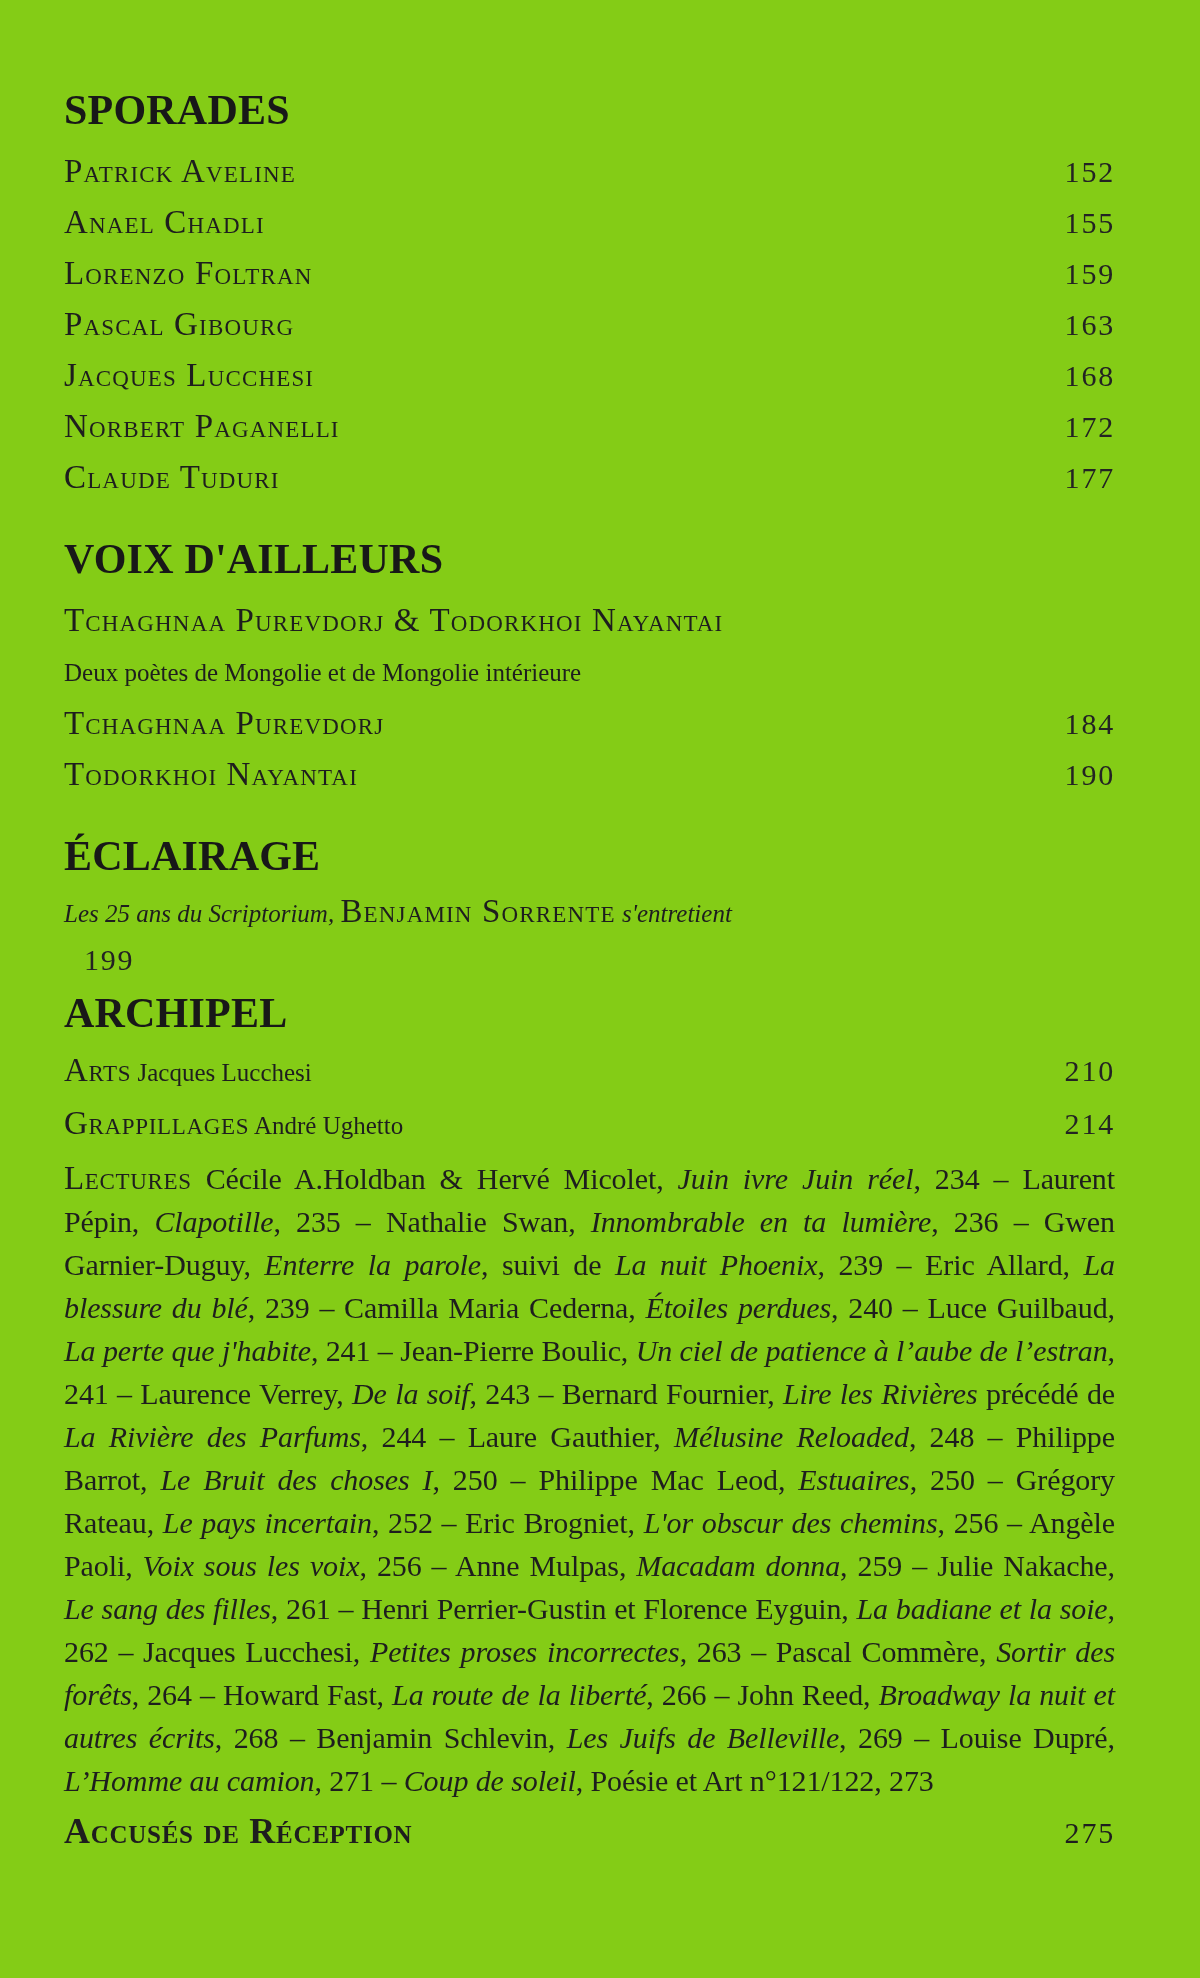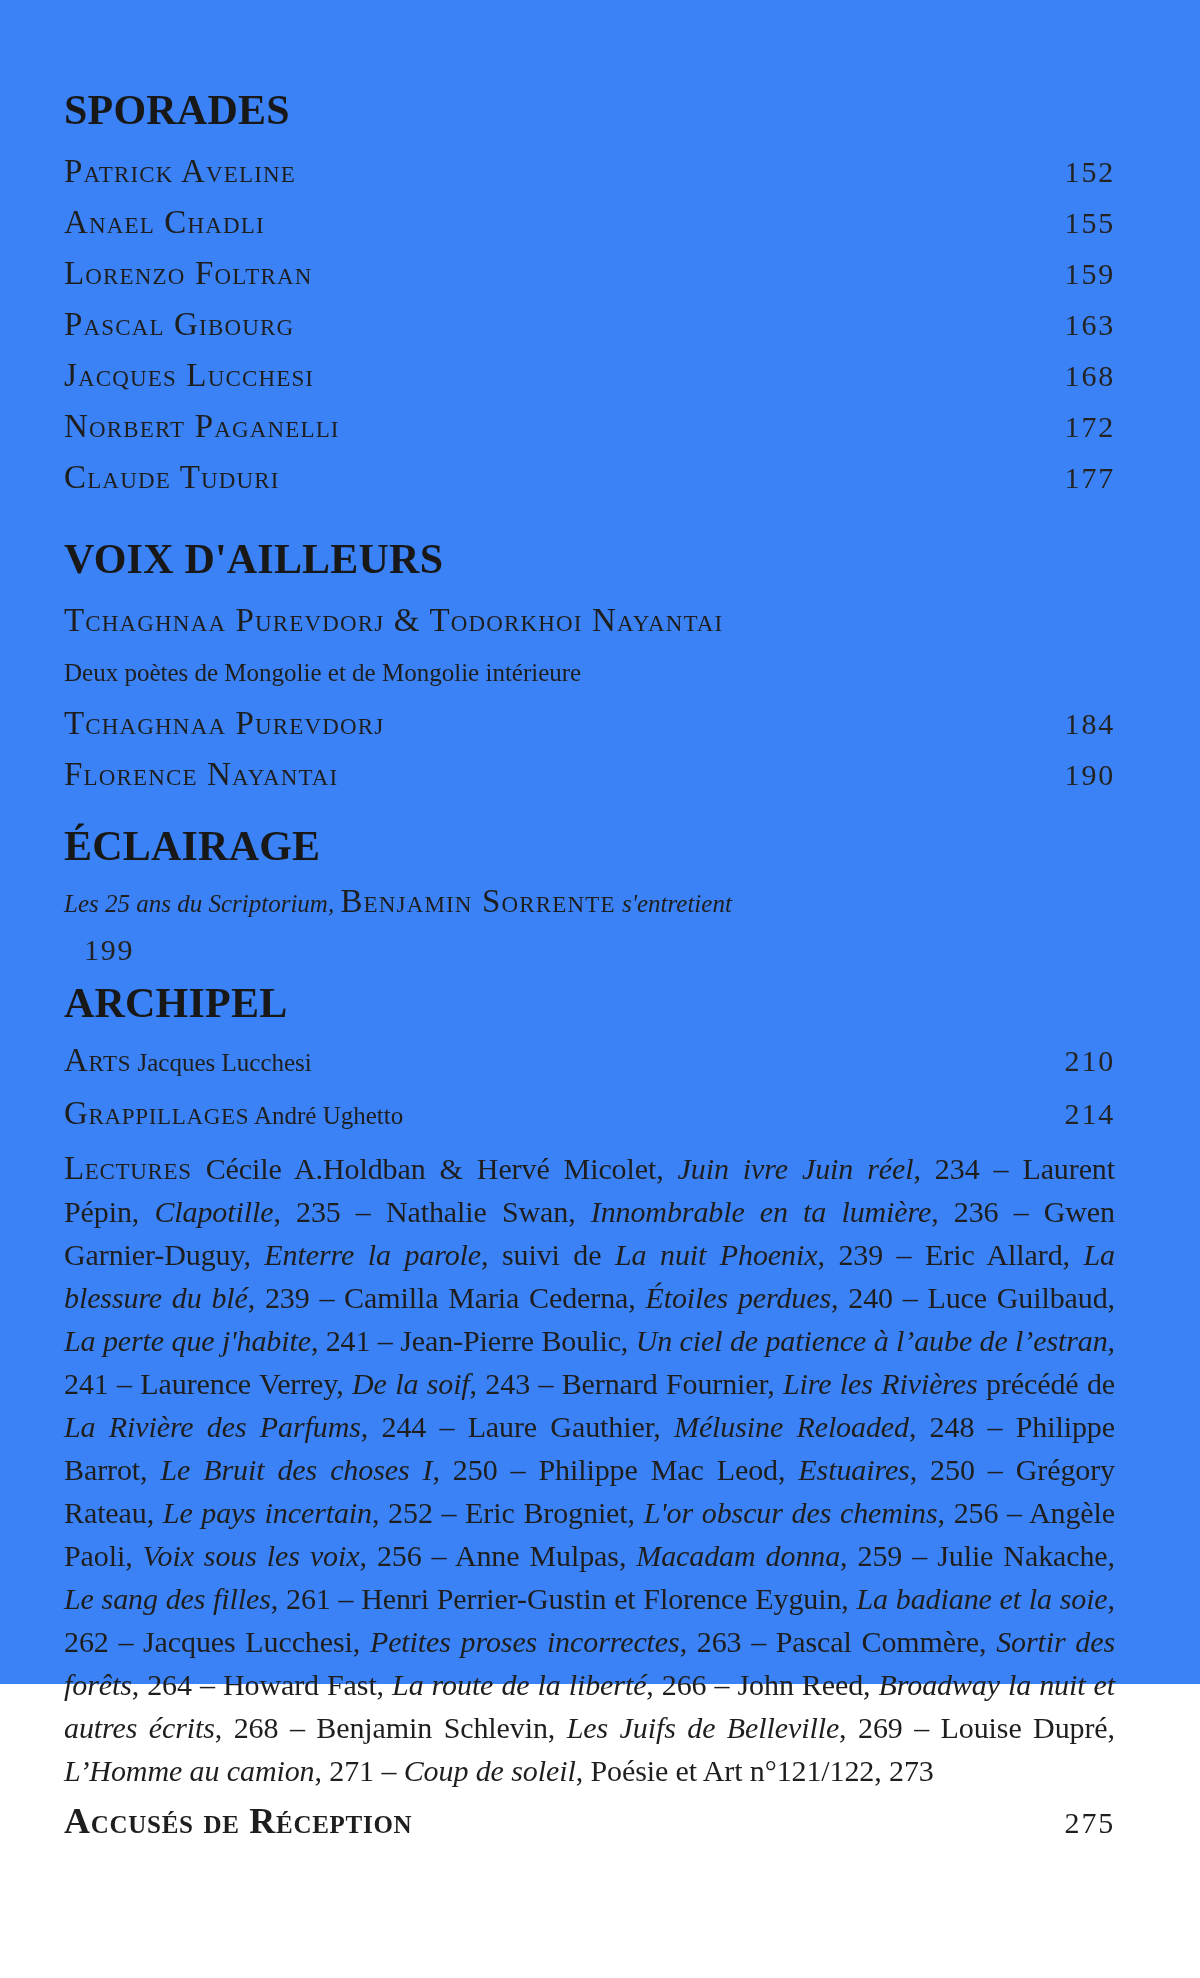--- a/index.html
+++ b/index.html
@@ -2,33 +2,33 @@
 <html><head>
 <meta charset="utf-8">
 <style>
   html, body { margin: 0; padding: 0; background: #ffffff; }
   body {
     width: 1200px; height: 1978px; overflow: hidden;
     font-family: "Liberation Serif", "DejaVu Serif", serif;
     color: #1e1e1e;
     -webkit-font-smoothing: antialiased;
   }
-  .page { width: 1200px; height: 1684px; background: #3b82f6; }
+  .page { width: 1200px; height: 1978px; background: #84cc16; }
   .toc { padding: 88px 85px 0 64px; }
 
   .sec-heading {
     margin: 0; padding: 0;
     font-size: 42px; line-height: 44px; font-weight: 700;
     letter-spacing: 0.005em;
     color: #181818;
   }
   .section { margin: 0; }
   .section .sec-heading { margin-bottom: 14px; }
   .sec-voix .sec-heading      { margin-top: 34px; }
-  .sec-eclairage .sec-heading { margin-top: 24px; margin-bottom: 10px; }
+  .sec-eclairage .sec-heading { margin-top: 34px; margin-bottom: 10px; }
   .sec-archipel .sec-heading  { margin-top: 8px; margin-bottom: 10px; }
 
   .entry {
     display: flex; justify-content: space-between; align-items: baseline;
     line-height: 50px; white-space: nowrap;
   }
   .sec-eclairage .entry { line-height: 46px; }
   .entry-name { font-size: 33px; }
   .entry-name .s-r, .entry-name .s-i { font-size: 25px; }
   .entry-page {
@@ -115,21 +115,21 @@
     <span class="entry-name"><span class="s-r">Deux poètes de Mongolie et de Mongolie intérieure</span></span>
     <span class="entry-page"></span>
   </div>
 
   <div class="entry">
     <span class="entry-name"><span class="s-sc">Tchaghnaa Purevdorj</span></span>
     <span class="entry-page">184</span>
   </div>
 
   <div class="entry">
-    <span class="entry-name"><span class="s-sc">Florence Nayantai</span></span>
+    <span class="entry-name"><span class="s-sc">Todorkhoi Nayantai</span></span>
     <span class="entry-page">190</span>
   </div>
 </div>
   </section>
 
   <section class="section sec-eclairage">
     <h2 class="sec-heading">ÉCLAIRAGE</h2>
     <div class="entries">
   <div class="entry">
     <span class="entry-name"><span class="s-i">Les 25 ans du Scriptorium, </span><span class="s-sc">Benjamin Sorrente</span><span class="s-i"> s'entretient</span></span>

